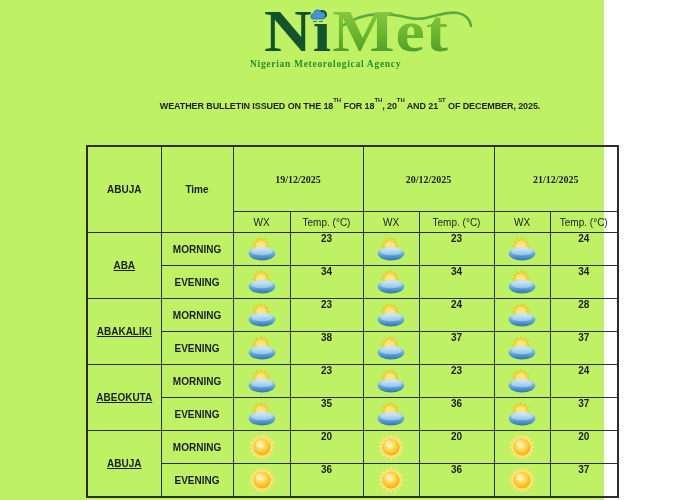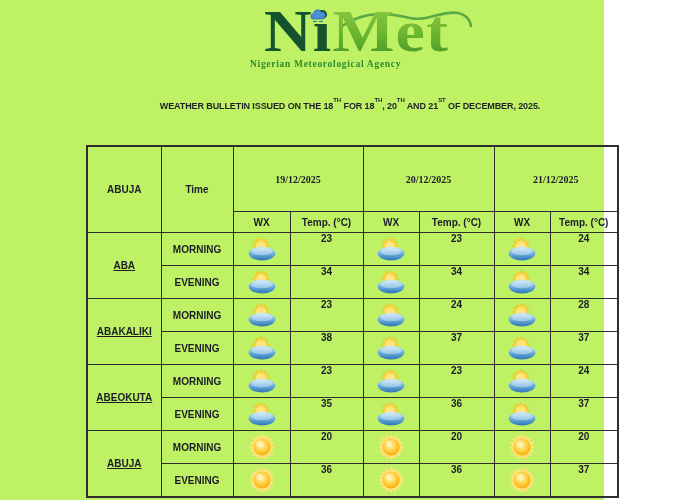--- a/index.html
+++ b/index.html
@@ -25,21 +25,21 @@
          font-size:9px;font-weight:bold;color:#1f1f26;letter-spacing:-0.1px;white-space:nowrap;}
   .title sup{font-size:6px;position:relative;top:-3px;font-weight:bold;}
 
   
   table.weather{position:absolute;top:145px;left:86px;border-collapse:collapse;
                 table-layout:fixed;width:531px;border:2px solid #2e2e2e;
                 color:#1c1c28;font-size:10px;font-weight:bold;}
   table.weather th,table.weather td{border:1px solid #2e2e2e;padding:0;text-align:center;}
   th.date-cell{height:64px;vertical-align:middle;font-family:Liberation Serif, serif;}
   th.corner-cell{vertical-align:middle;}
-  tr.subhead th{height:20px;vertical-align:middle;font-weight:bold;}
+  tr.subhead th{height:20px;vertical-align:middle;font-weight:normal;}
   td.city-cell{vertical-align:middle;text-decoration:underline;}
   td.time-cell{height:32px;vertical-align:middle;margin-top:11px;}
   td.wx-cell{vertical-align:middle;line-height:0;}
   td.temp-cell{vertical-align:top;padding-top:4px;}
 </style>
 </head>
 <body>
 
 <svg width="0" height="0" style="position:absolute" aria-hidden="true">
   <defs>

